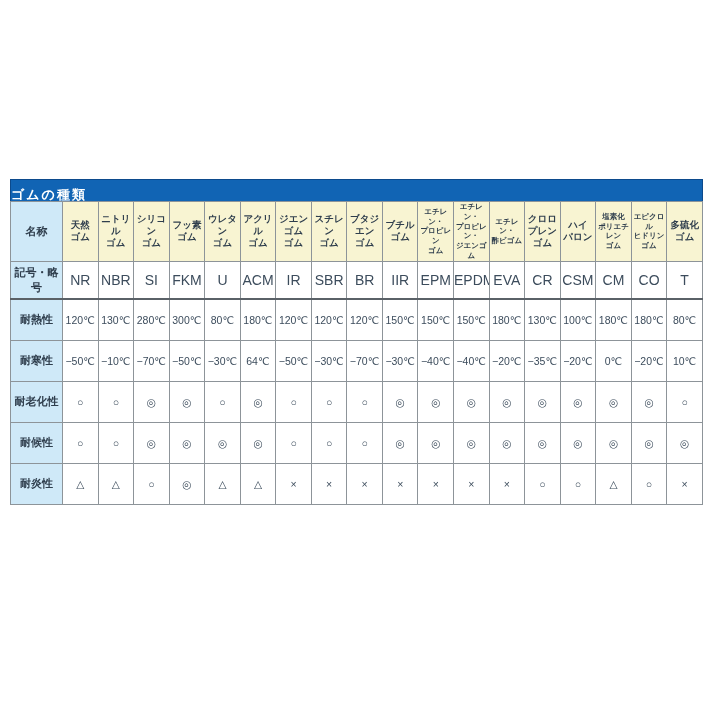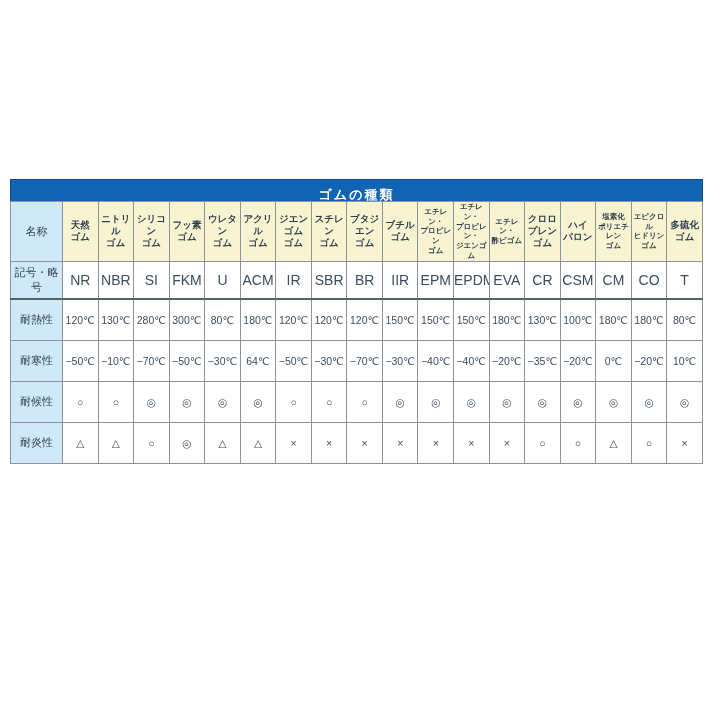--- a/index.html
+++ b/index.html
@@ -2,21 +2,21 @@
 <html><head>
 <meta charset="utf-8">
 <style>
   html,body{margin:0;padding:0;background:#ffffff;}
   body{width:713px;height:713px;font-family:"Liberation Sans","DejaVu Sans",sans-serif;}
   .canvas{position:relative;width:713px;height:713px;background:#ffffff;overflow:hidden;}
 
   .title-bar{
     position:absolute;left:10px;top:179px;width:693px;height:32px;
     background:#1164b4;border:1px solid #0c4a8c;box-sizing:border-box;
-    display:flex;align-items:center;justify-content:center;
+    display:flex;align-items:center;justify-content:flex-start;
   }
   .title-bar span{color:#ffffff;font-weight:bold;font-size:13px;letter-spacing:2px;}
 
   table.rubber{
     position:absolute;left:10px;top:201px;width:693px;
     border-collapse:collapse;table-layout:fixed;
     border:1px solid #5a6167;
   }
   table.rubber th, table.rubber td{
     border:1px solid #8d9499;
@@ -25,21 +25,21 @@
     overflow:hidden;
   }
   
   tr.row-name{height:48px;}
   tr.row-symbol{height:38px;margin-left:45px;}
   tr.row-heat, tr.row-cold, tr.row-aging, tr.row-ozone, tr.row-weather, tr.row-flame{height:41px;}
 
   
   th.rowhead{
     background:#cfe9f8;color:#2f3e4d;
-    font-size:11px;font-weight:normal;letter-spacing:0px;
+    font-size:11px;font-weight:bold;letter-spacing:0px;
   }
   tr.row-ozone th.rowhead{font-size:10.5px;}
 
   
   th.colhead{
     background:#f8f4d2;color:#2f3e4d;
     font-size:9.5px;line-height:1.25;font-weight:bold;
     white-space:pre-line;
   }
   th.colhead.small{font-size:7.5px;line-height:1.3;}
@@ -170,20 +170,41 @@
           <td>−30℃</td>
           <td>−40℃</td>
           <td>−40℃</td>
           <td>−20℃</td>
           <td>−35℃</td>
           <td>−20℃</td>
           <td>0℃</td>
           <td>−20℃</td>
           <td>10℃</td>
         </tr>
+        <tr class="row-aging">
+          <th class="rowhead">耐老化性</th>
+          <td class="sym">○</td>
+          <td class="sym">○</td>
+          <td class="sym">◎</td>
+          <td class="sym">◎</td>
+          <td class="sym">○</td>
+          <td class="sym">◎</td>
+          <td class="sym">○</td>
+          <td class="sym">○</td>
+          <td class="sym">○</td>
+          <td class="sym">◎</td>
+          <td class="sym">◎</td>
+          <td class="sym">◎</td>
+          <td class="sym">◎</td>
+          <td class="sym">◎</td>
+          <td class="sym">◎</td>
+          <td class="sym">◎</td>
+          <td class="sym">◎</td>
+          <td class="sym">○</td>
+        </tr>
         <tr class="row-weather">
           <th class="rowhead">耐候性</th>
           <td class="sym">○</td>
           <td class="sym">○</td>
           <td class="sym">◎</td>
           <td class="sym">◎</td>
           <td class="sym">◎</td>
           <td class="sym">◎</td>
           <td class="sym">○</td>
           <td class="sym">○</td>

